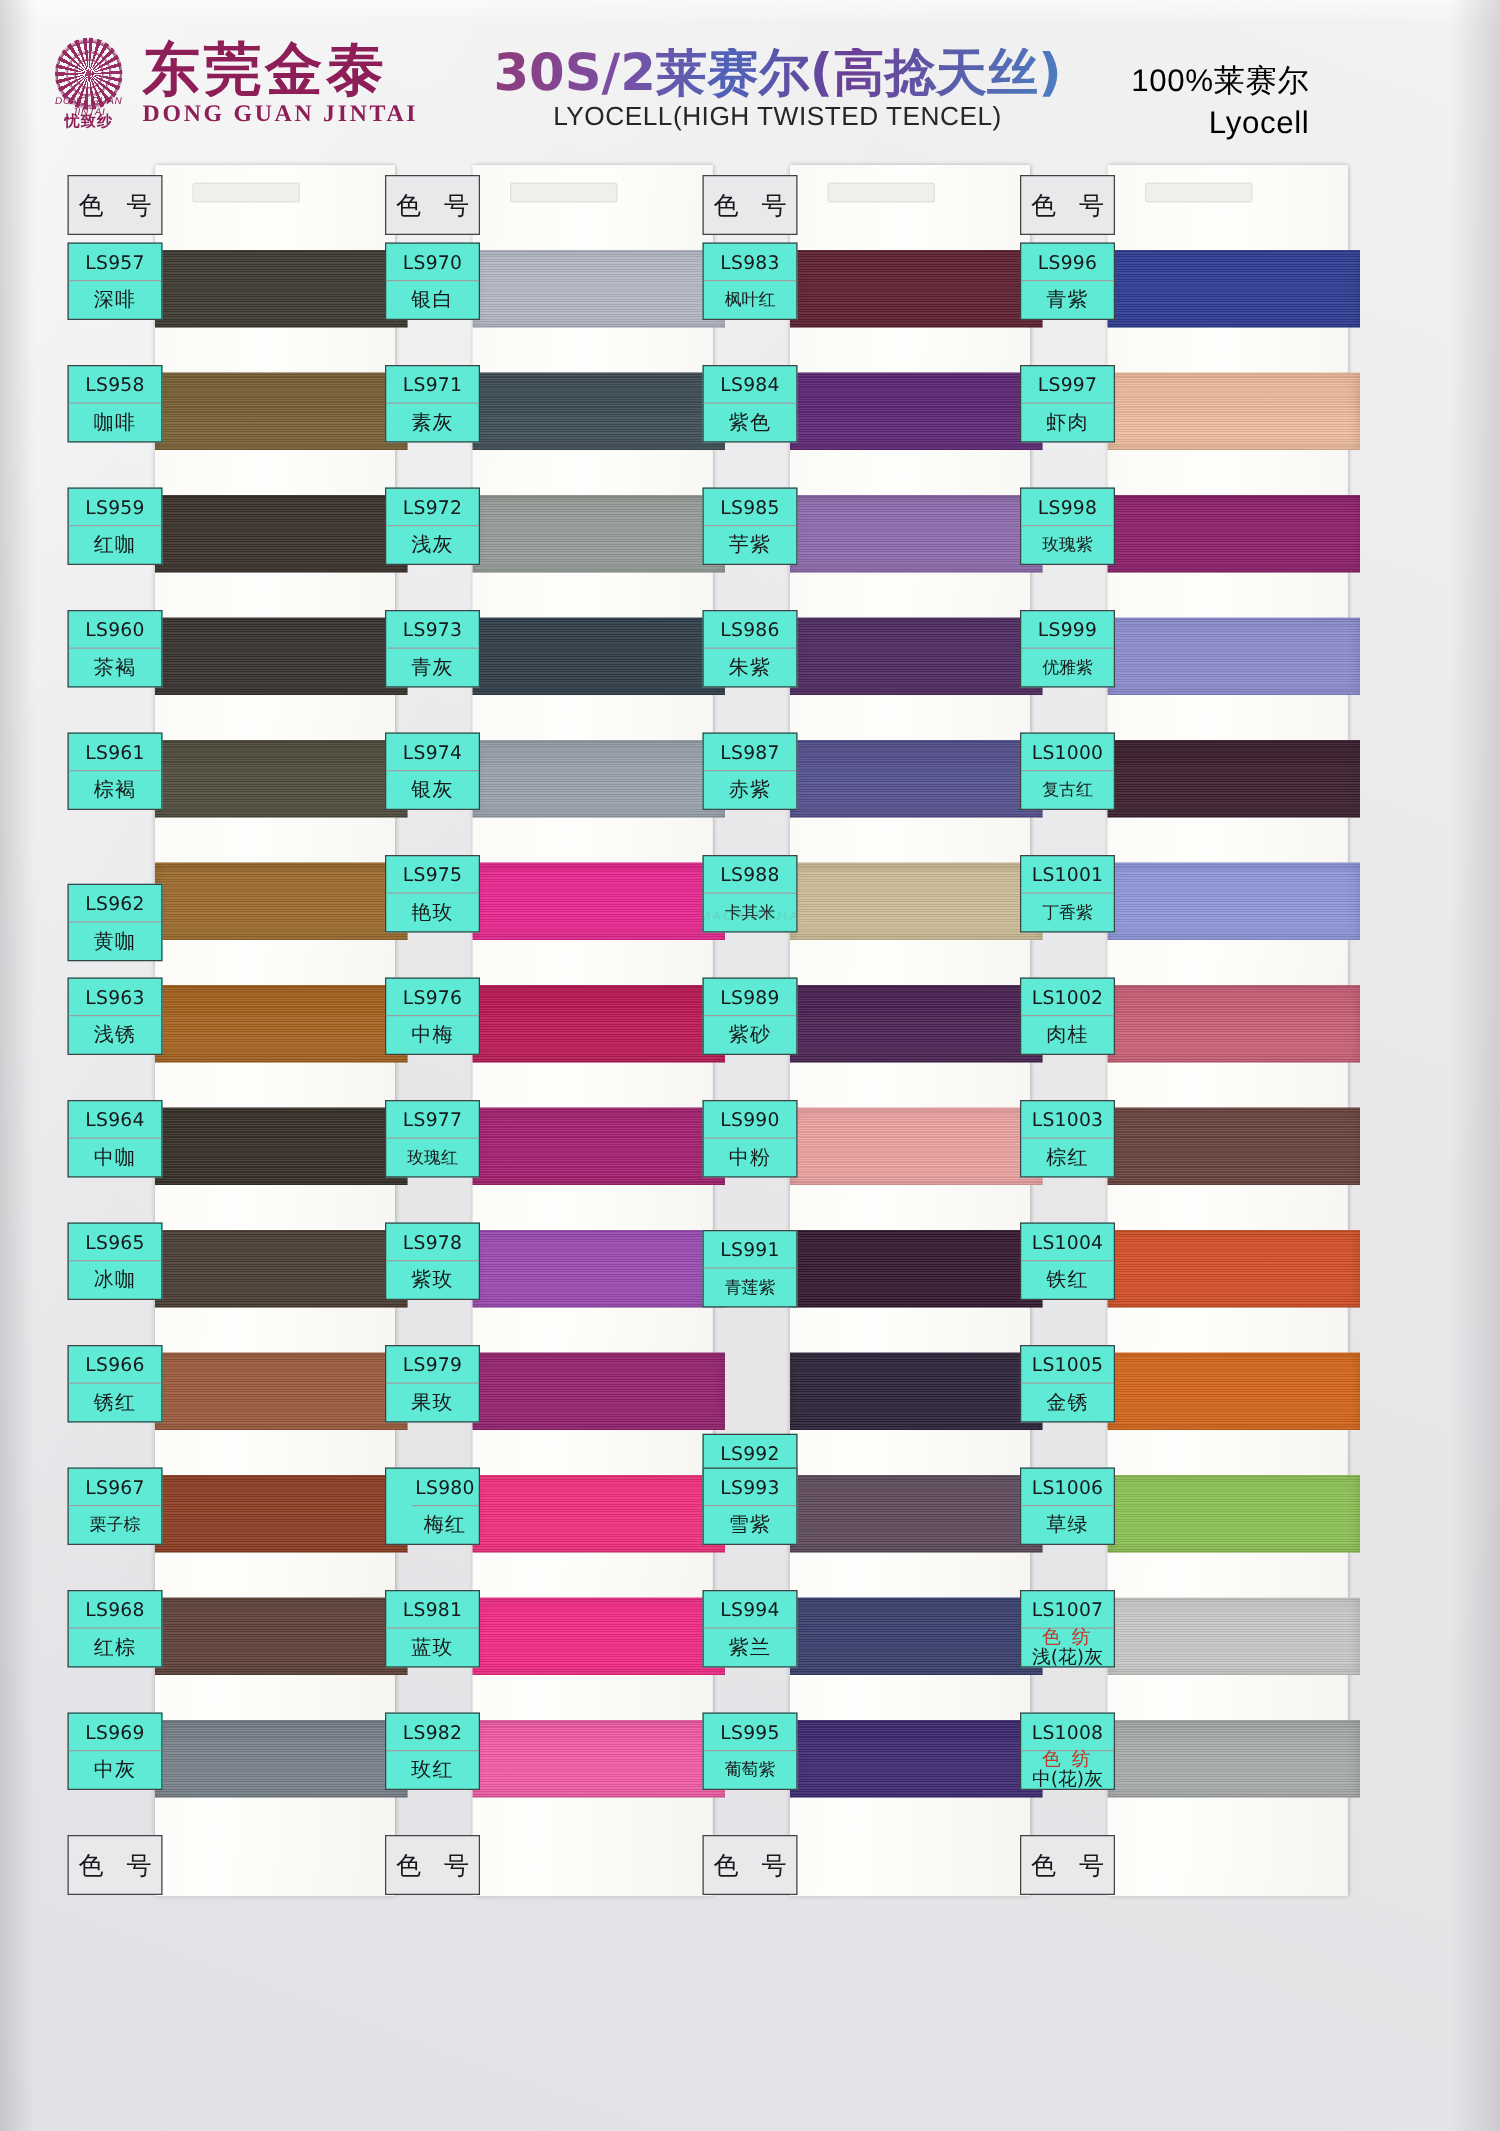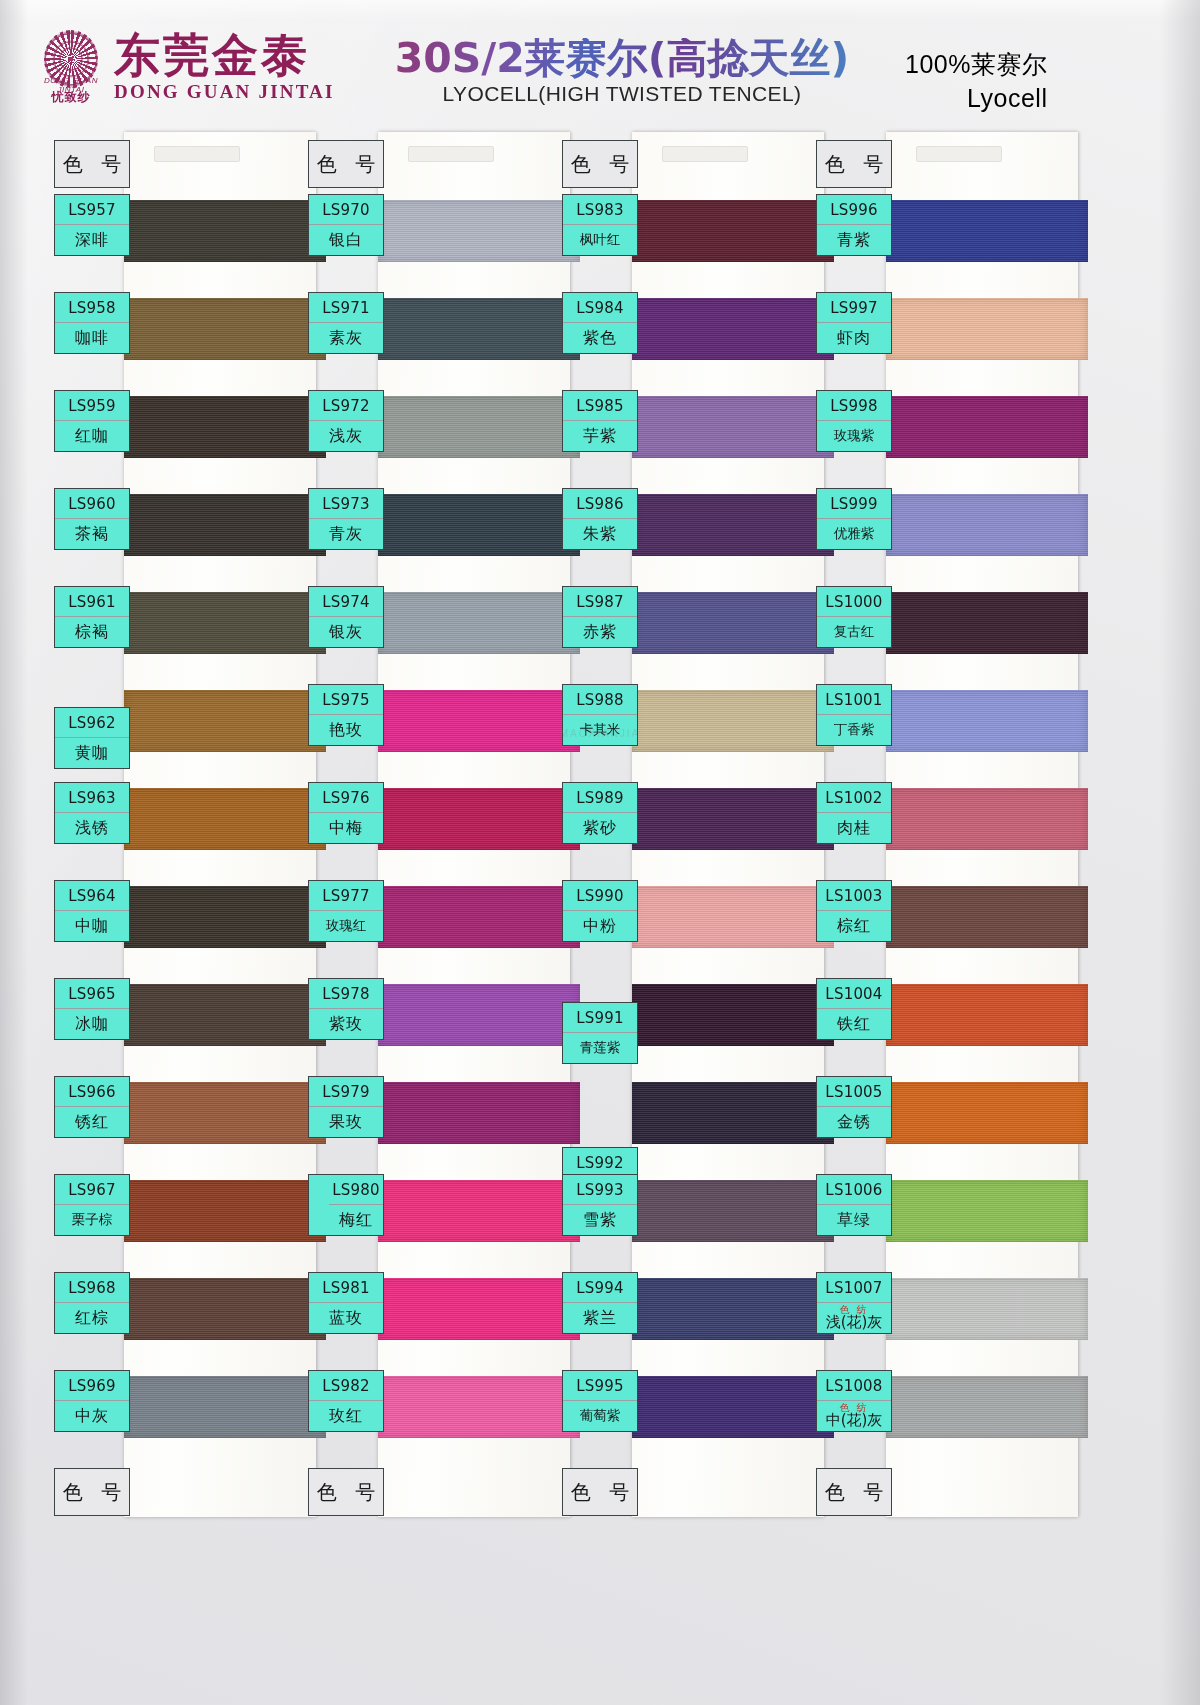--- a/index.html
+++ b/index.html
@@ -210,21 +210,21 @@
     font-family: "DejaVu Sans", sans-serif;
   }
   .plate-name {
     font-size: 16px;
     letter-spacing: 1px;
     font-family: "DejaVu Sans", sans-serif;
   }
   .plate-name.compact { font-size: 13.5px; letter-spacing: 0px; }
   .plate-name.has-tag { flex-direction: column; gap: 0; justify-content: center; }
   .plate-tag {
-    font-size: 10px;
+    font-size: 15px;
     color: #c0392b;
     letter-spacing: 2px;
     line-height: 1.05;
     font-family: "DejaVu Sans", sans-serif;
   }
   .plate-name.has-tag .nm {
     font-size: 15px;
     letter-spacing: 0px;
     line-height: 1.05;
   }
@@ -495,21 +495,21 @@
       <div class="label-plate" style="top: 650px;">
         <div class="plate-code">LS989</div>
         <div class="plate-name">紫砂</div>
       </div>
       <div class="swatch" style="top: 754px; background: rgb(237, 165, 164);"></div>
       <div class="label-plate" style="top: 748px;">
         <div class="plate-code">LS990</div>
         <div class="plate-name">中粉</div>
       </div>
       <div class="swatch" style="top: 852px; background: rgb(52, 24, 47);"></div>
-      <div class="label-plate" style="top: 870px;">
+      <div class="label-plate" style="top: 852px;">
         <div class="plate-code">LS991</div>
         <div class="plate-name compact">青莲紫</div>
       </div>
       <div class="swatch" style="top: 950px; background: rgb(44, 35, 56);"></div>
       <div class="label-plate" style="top: 967px; margin-top: 48px;">
         <div class="plate-code">LS992</div>
         <div class="plate-name">茄紫</div>
       </div>
       <div class="swatch" style="top: 1048px; background: rgb(93, 74, 92);"></div>
       <div class="label-plate" style="top: 1042px;">

